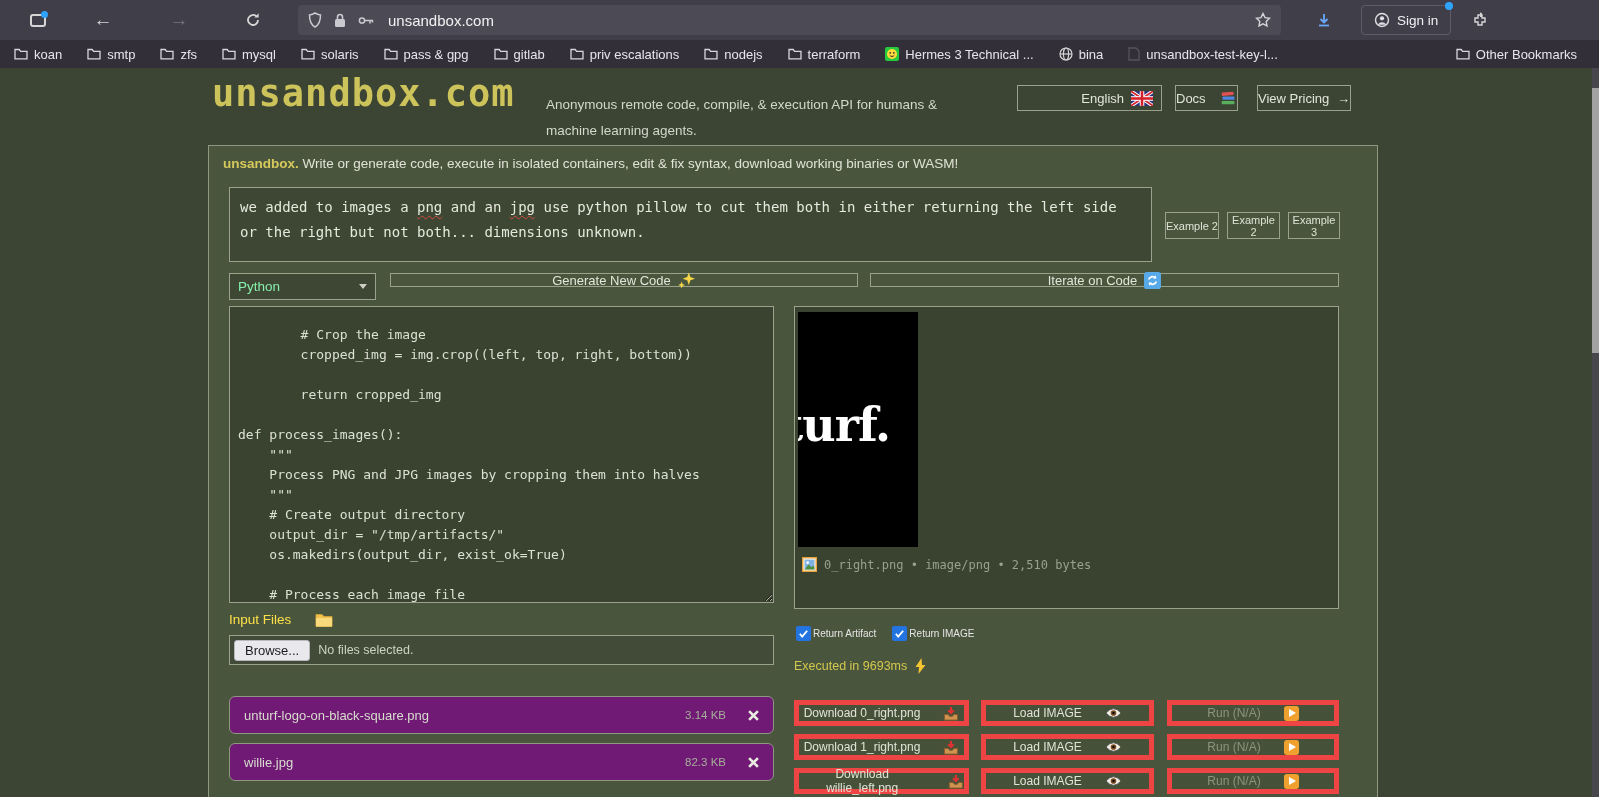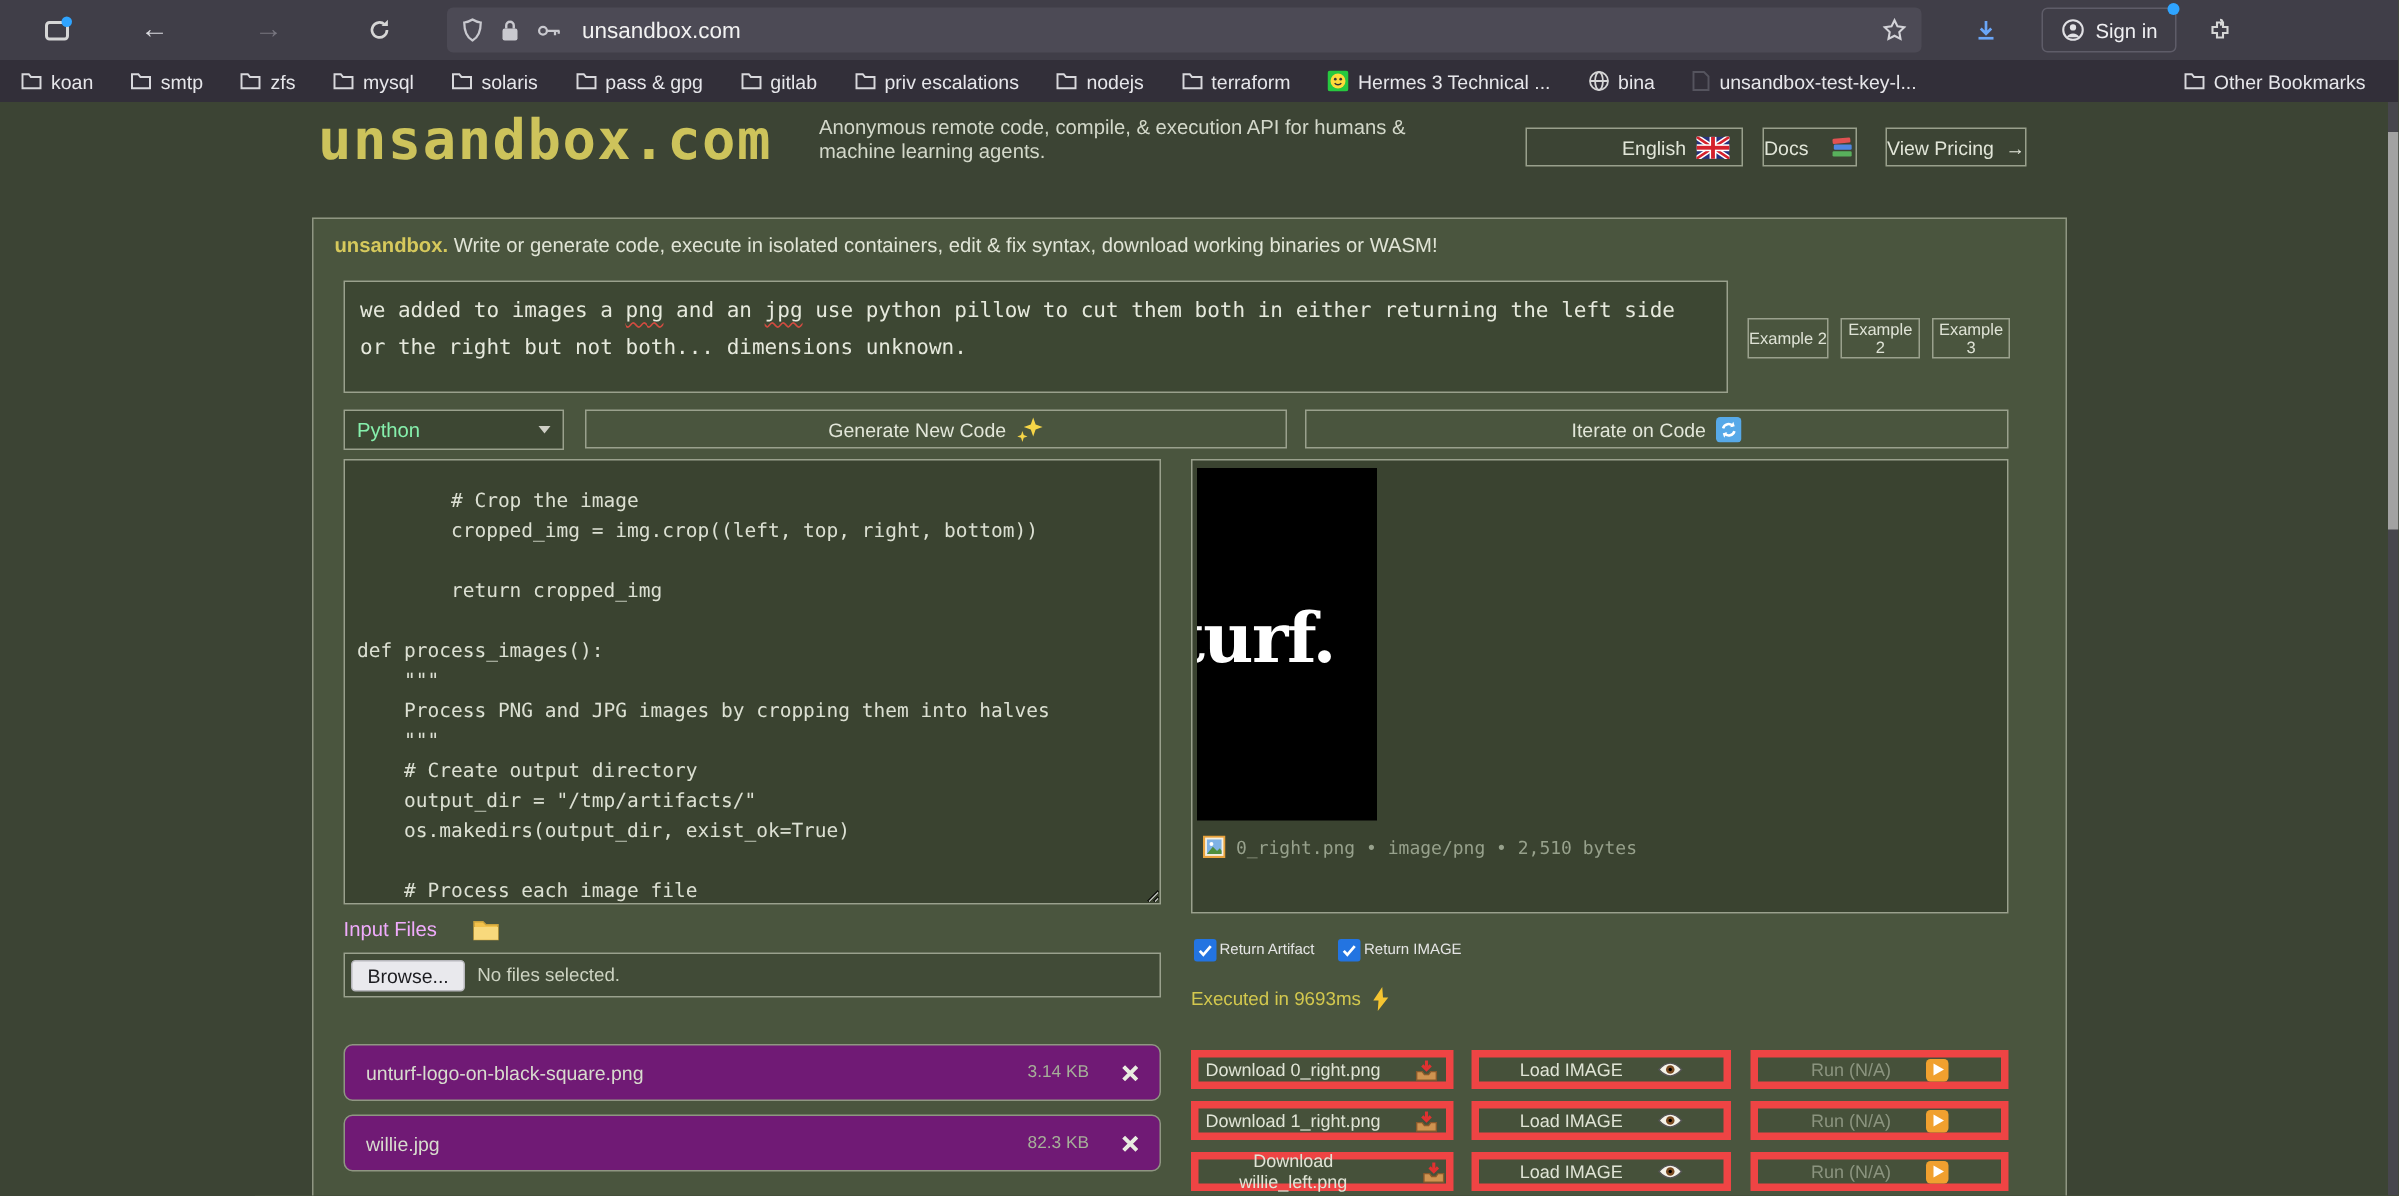--- a/index.html
+++ b/index.html
@@ -28,45 +28,45 @@
   .bookmarksbar { position:absolute; left:0; top:40px; width:1599px; height:28px; background:#322f39; display:flex; align-items:center; padding:0 14px; gap:25px; }
   .bm { display:flex; align-items:center; gap:6px; color:#e6e6ea; font-size:13px; white-space:nowrap; }
   .bm.right { margin-left:auto; margin-right:8px; }
   .bm-ic { display:inline-flex; }
 
   
   .page { position:absolute; left:0; top:68px; width:1599px; height:729px; background:var(--page_bg,#3c4434); }
   .abs { position:absolute; }
 
   .logo { left:212px; top:4px; font-family:"DejaVu Sans Mono",monospace; font-weight:bold; font-size:37px; letter-spacing:1px; color:#cdc35b; }
-  .tagline { left:546px; top:9px; width:425px; font-size:13.5px; line-height:16px; color:#d3d8ca; }
+  .tagline { left:546px; top:24px; width:425px; font-size:13.5px; line-height:26px; color:#d3d8ca; }
   .hbtn { display:flex; align-items:center; justify-content:space-between; gap:7px; border:1px solid #99a08c; background:transparent; color:#e2e6d9; font-size:13px; height:26px; }
   .hbtn-en { left:1017px; top:17px; width:145px; justify-content:flex-end; padding-right:8px; }
   .hbtn-docs { left:1175px; top:17px; width:63px; }
   .hbtn-price { left:1257px; top:17px; width:94px; }
 
   .container { left:208px; top:57px; width:1170px; height:657px; background:#4a553e; border:1px solid #8f9682;margin-top:20px; }
   .intro { left:14px; top:10px; font-size:13.5px; color:#e0e4d6; }
   .intro b { color:#d6c95c; font-weight:bold; }
 
   .prompt { left:20px; top:41px; width:923px; height:75px; background:#3d4733; border:1px solid #9aa18d; padding:7px 10px; font-family:"DejaVu Sans Mono",monospace; font-size:14px; line-height:25px; color:#e6e9dd; white-space:pre-wrap; overflow:hidden; }
   .sq { text-decoration:underline wavy #d24b40 1px; text-underline-offset:3px; }
   .exbtn { height:27px; border:1px solid #9aa18d; background:transparent; color:#dfe3d6; font-size:11px; display:flex; align-items:center; justify-content:center; }
 
   .select { left:20px; top:127px; width:147px; height:27px; background:#3d4733; border:1px solid #9aa18d; color:#86efac; font-size:13.5px; display:flex; align-items:center; padding:0 8px; }
   .select .caret { margin-left:auto; width:0; height:0; border-left:4px solid transparent; border-right:4px solid transparent; border-top:5px solid #cfcfc6; }
-  .cbtn { height:26px; border:1px solid #9aa18d; background:transparent; color:#e2e6d9; font-size:13px; display:flex; align-items:center; justify-content:center; gap:7px; }
+  .cbtn { height:14px; border:1px solid #9aa18d; background:transparent; color:#e2e6d9; font-size:13px; display:flex; align-items:center; justify-content:center; gap:7px; }
 
   .codebox { left:20px; top:160px; width:545px; height:297px; background:#3a4330; border:1px solid #9aa18d; color:#dce0d3; font-family:"DejaVu Sans Mono",monospace; font-size:13px; line-height:20px; padding:18px 8px 8px 8px; resize:both; overflow:hidden; white-space:pre; }
   .rpanel { left:585px; top:160px; width:545px; height:303px; background:#3a4330; border:1px solid #9aa18d; }
   .artifact-img { position:absolute; left:3px; top:5px; width:120px; height:235px; background:#000; overflow:hidden; }
   .artifact-img span { display:block; margin-left:-16px; margin-top:86px; font-family:"DejaVu Serif",serif; font-weight:bold; font-size:46px; color:#fff; letter-spacing:-1px; white-space:nowrap; }
   .caption { position:absolute; left:7px; top:250px; display:flex; align-items:center; gap:7px; color:#97a18c; font-size:12px; font-family:"DejaVu Sans Mono",monospace; }
 
-  .inputlabel { left:20px; top:466px; display:flex; align-items:center; gap:24px; color:#f0abfc; font-size:13.5px; }
+  .inputlabel { left:20px; top:466px; display:flex; align-items:center; gap:24px; color:#fde047; font-size:13.5px; }
   .inputbox { left:20px; top:489px; width:545px; height:30px; background:#414b37; border:1px solid #9aa18d; display:flex; align-items:center; padding:0 4px; gap:8px; }
   .browse { background:#e9e9ed; color:#1c1c20; border:1px solid #b8b8bd; border-radius:3px; font-size:13px; padding:2px 10px; }
   .nofiles { color:#cdd3c2; font-size:12.5px; }
 
   .frow { width:545px; height:38px; border:1px solid #8f9682; border-radius:6px; background:#701a75; display:flex; align-items:center; padding:0 14px; }
   .fname { color:#d8dcce; font-size:13px; }
   .fsize { margin-left:auto; color:#a6b099; font-size:11.5px; }
   .fx { margin-left:22px; display:inline-flex; }
 
   .cbrow { left:587px; top:480px; display:flex; align-items:center; gap:2px; color:#e5e5e5; font-size:10px; }

